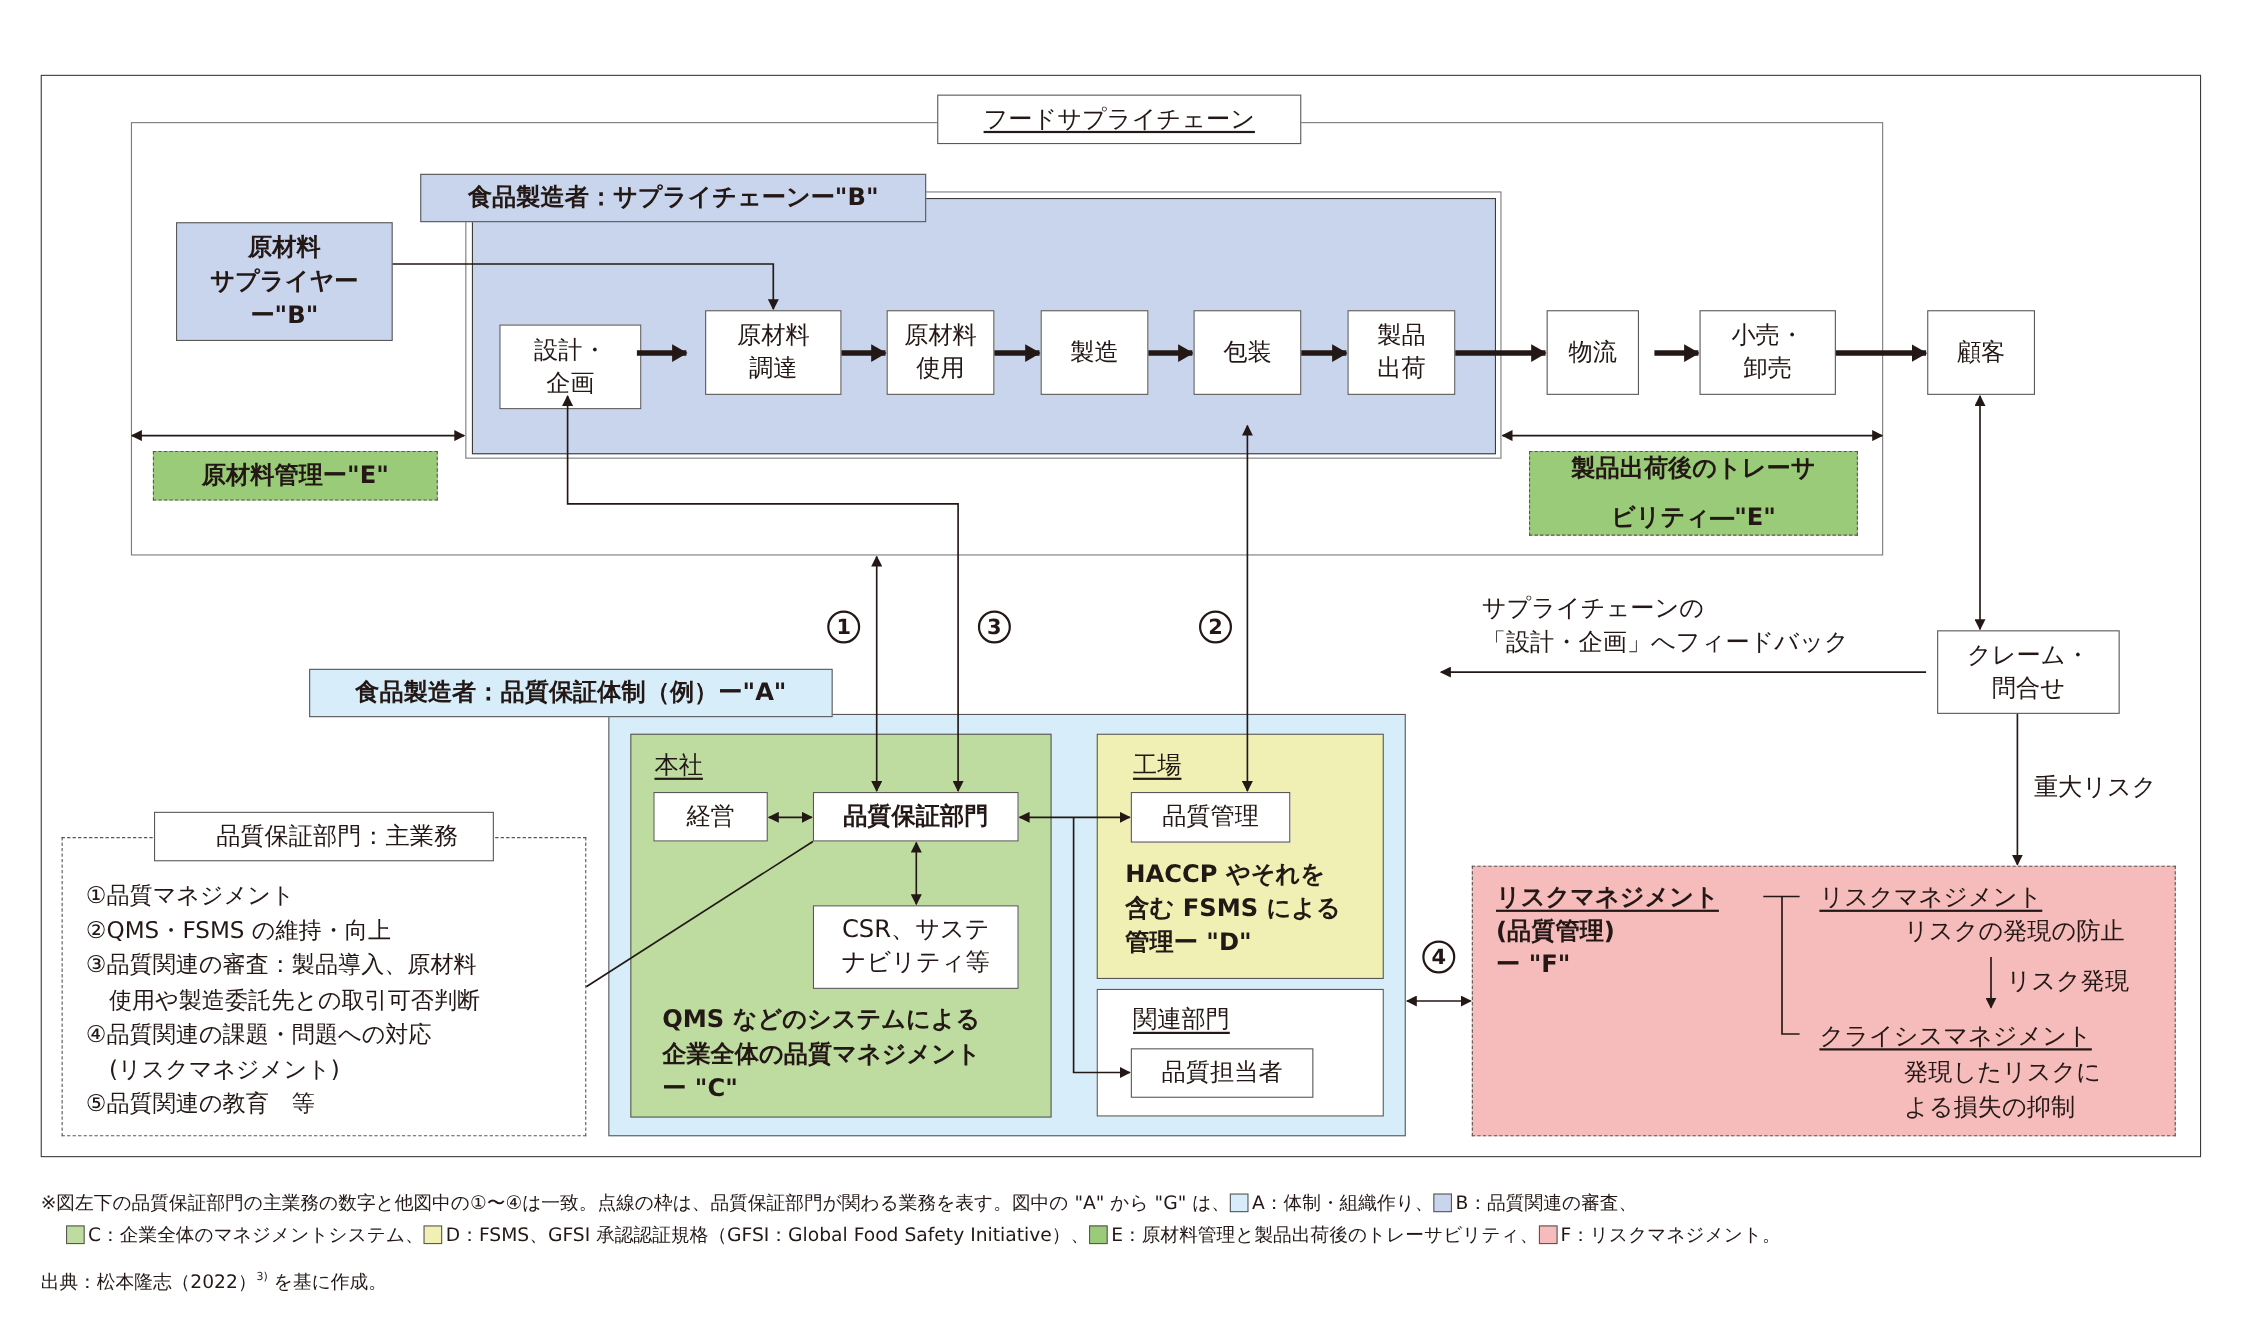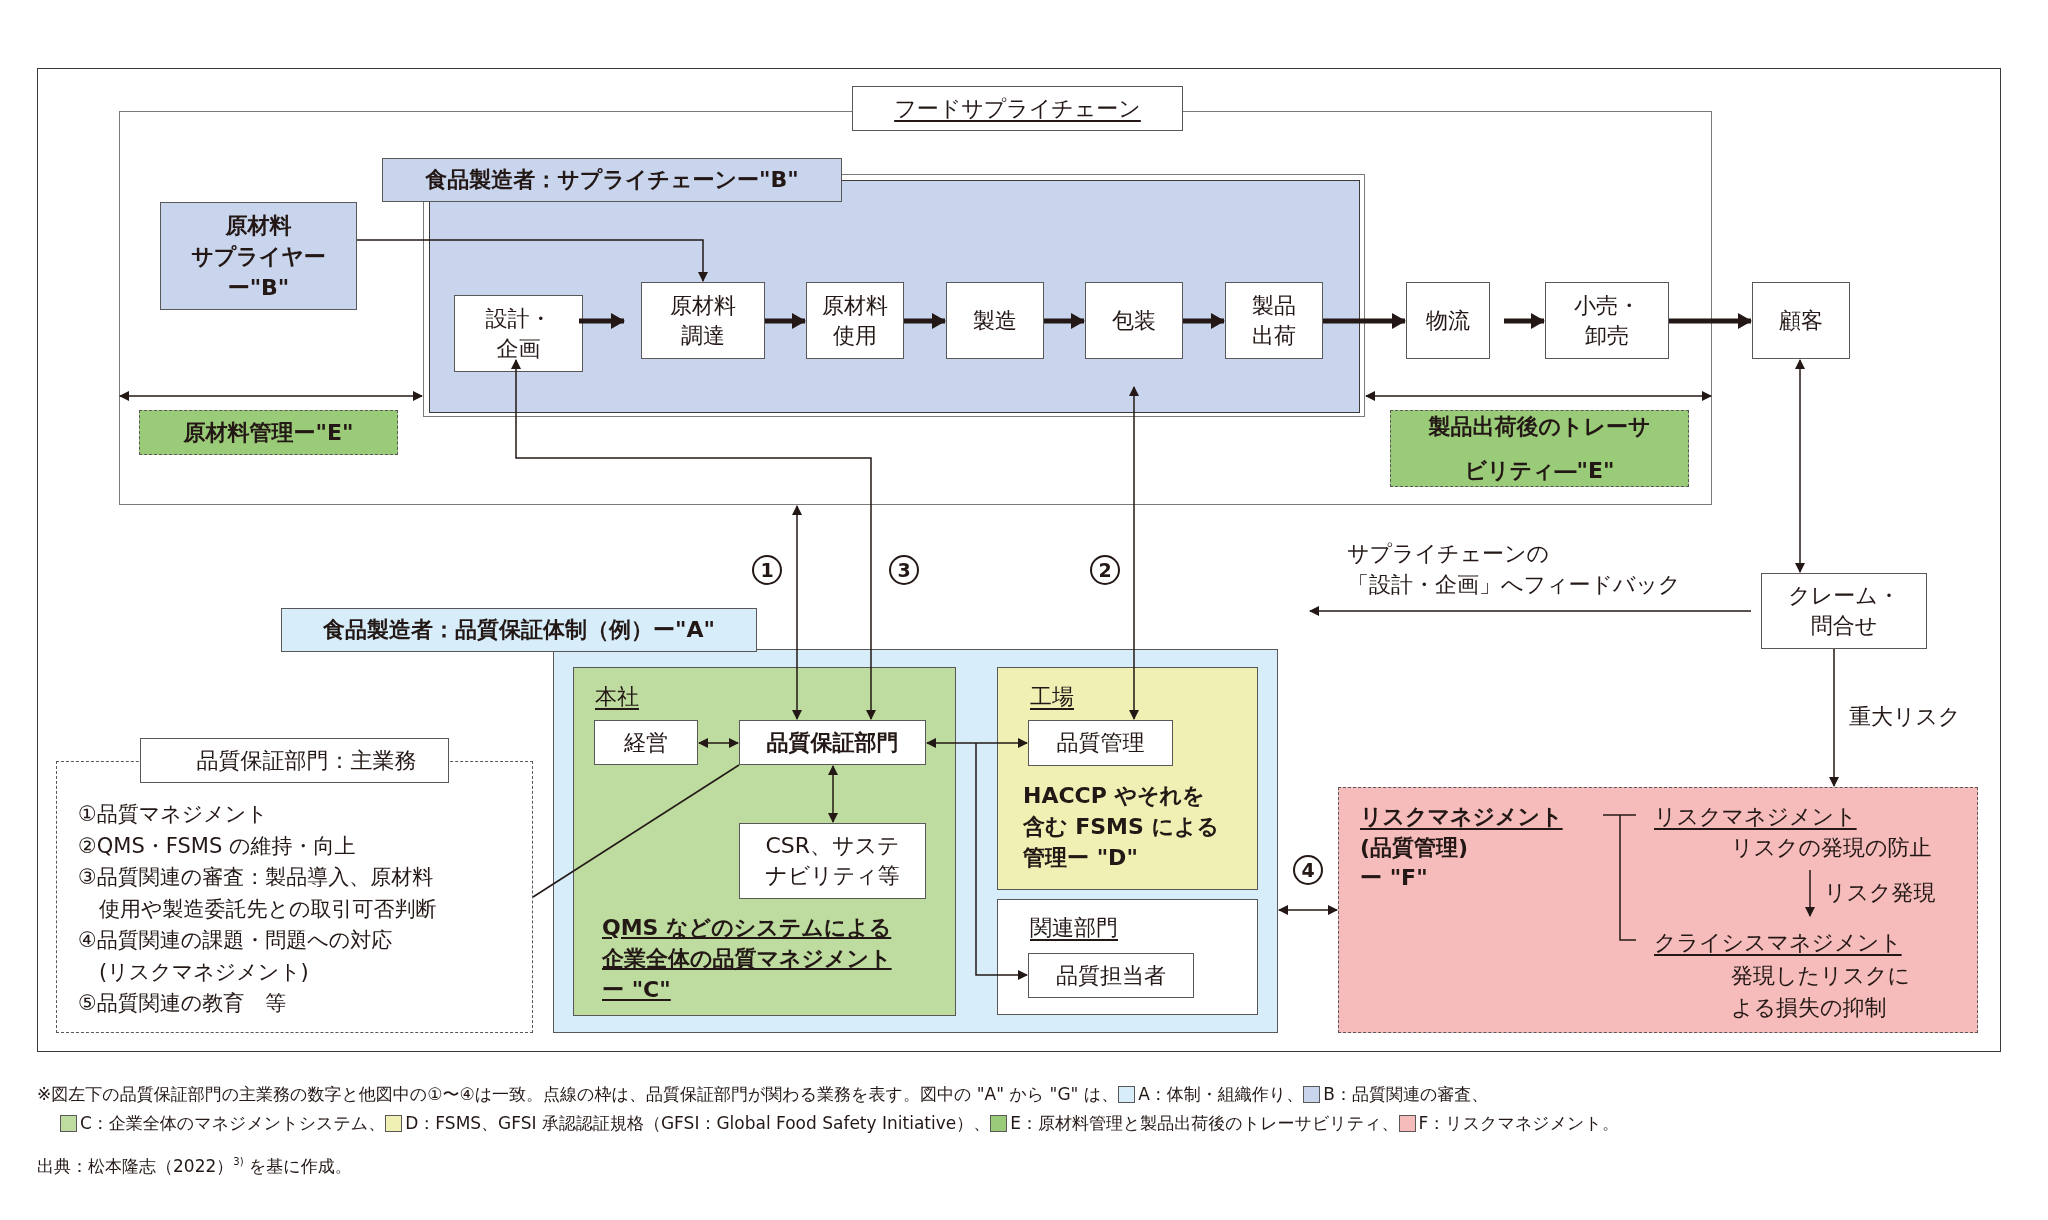--- a/index.html
+++ b/index.html
@@ -77,21 +77,21 @@
 
 <div class="frame lightblue" style="left:553px;top:649px;width:725px;height:384px;border-color:#595757;"></div>
 <div class="box lightblue bold" style="left:281px;top:608px;width:476px;height:44px;">食品製造者：品質保証体制（例）ー"A"</div>
 
 <div class="frame green" style="left:573px;top:667px;width:383px;height:349px;border-color:#595757;"></div>
 <div class="label u" style="left:595px;top:682px;">本社</div>
 <div class="box" style="left:594px;top:720px;width:104px;height:45px;">経営</div>
 <div class="box" style="left:739px;top:720px;width:187px;height:45px;font-weight:bold;">品質保証部門</div>
 <div class="box" style="left:739px;top:823px;width:187px;height:76px;">CSR、サステ
 ナビリティ等</div>
-<div class="label bold" style="left:602px;top:912px;white-space:pre-line;line-height:31px;text-decoration:underline;">QMS などのシステムによる
+<div class="label bold" style="left:602px;top:912px;white-space:pre-line;line-height:31px;">QMS などのシステムによる
 企業全体の品質マネジメント
 ー "C"</div>
 
 <div class="frame yellow" style="left:997px;top:667px;width:261px;height:223px;border-color:#595757;"></div>
 <div class="label u" style="left:1030px;top:682px;">工場</div>
 <div class="box" style="left:1028px;top:720px;width:145px;height:46px;">品質管理</div>
 <div class="label bold" style="left:1023px;top:780px;white-space:pre-line;line-height:31px;">HACCP やそれを
 含む FSMS による
 管理ー "D"</div>
 

